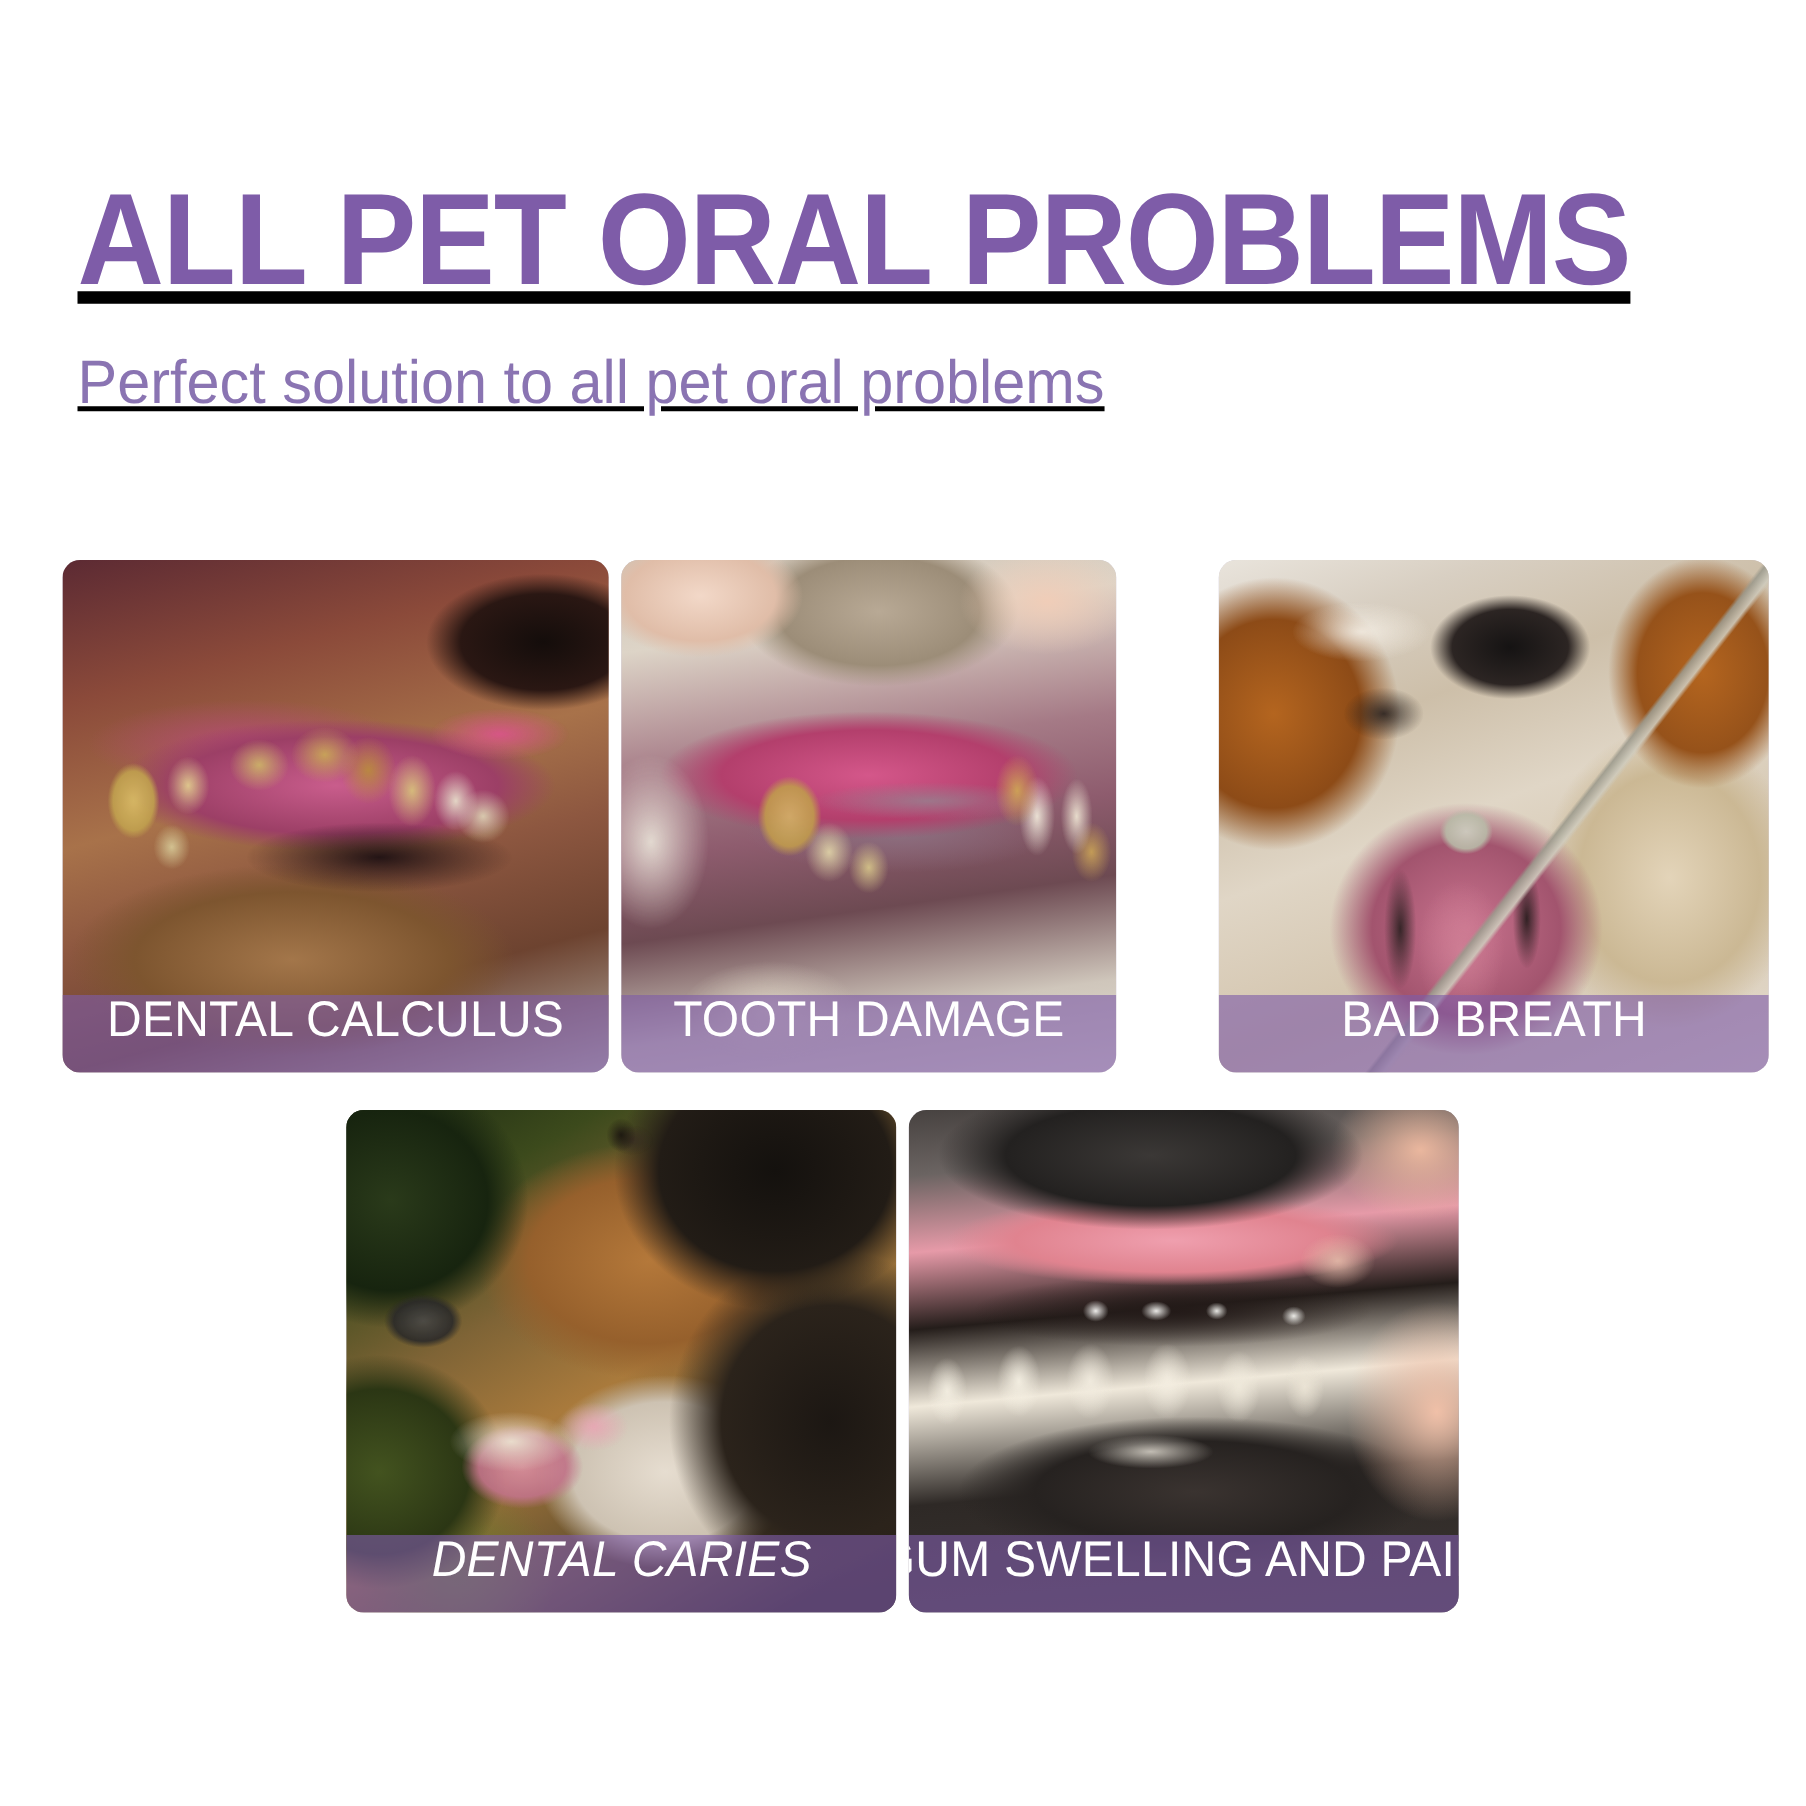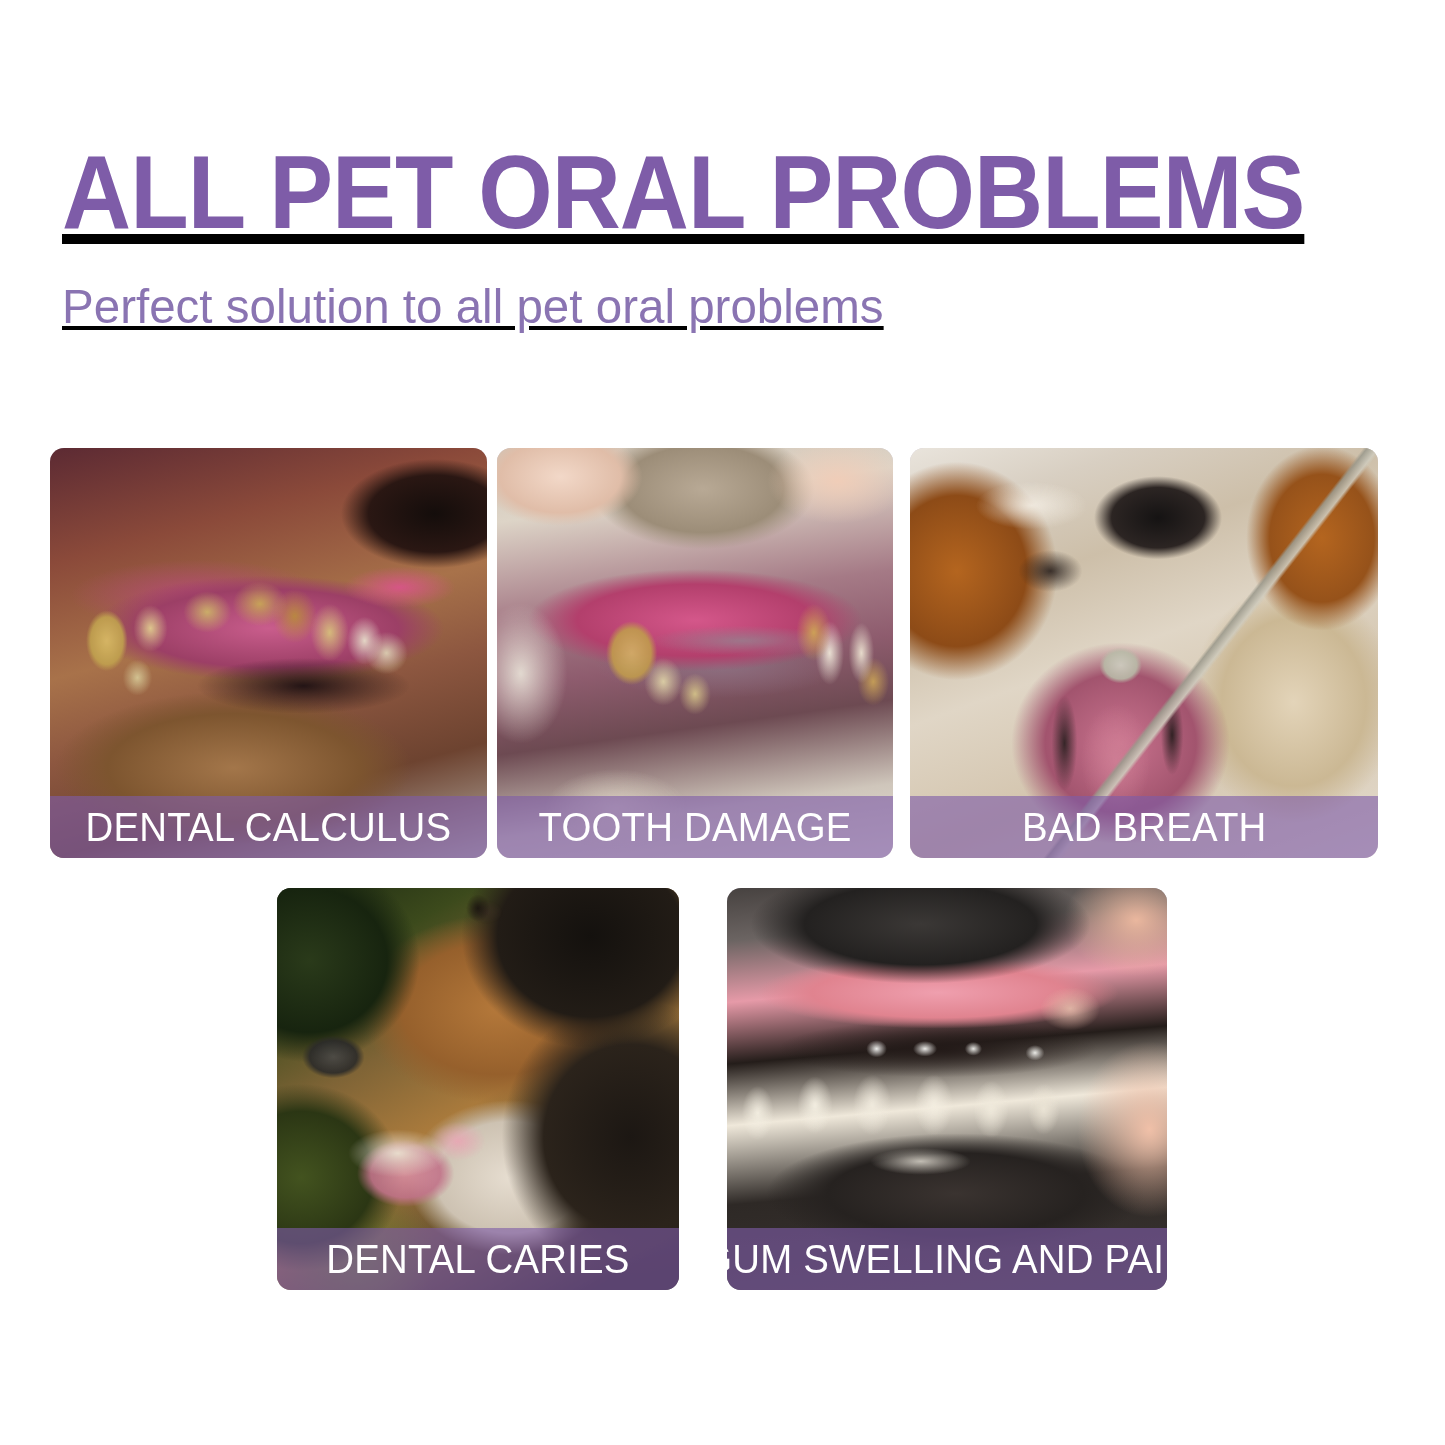--- a/index.html
+++ b/index.html
@@ -60,40 +60,40 @@
     inset: 0;
   }
   .card .label-band {
     position: absolute;
     left: 0;
     right: 0;
     bottom: 0;
     height: 62px;
     background: rgba(126, 92, 168, 0.62);
     display: flex;
-    align-items: center;
+    align-items: flex-start;
     justify-content: center;
   }
   .card .label-text {
     color: #ffffff;
     font-family: "Liberation Sans", sans-serif;
     font-weight: normal;
     font-size: 40px;
     letter-spacing: 0.2px;
     line-height: 1;
     white-space: nowrap;
     transform: scaleX(0.96);
   }
 
   
   #card-1 { left: 50px;  top: 448px; width: 437px; height: 410px; }
   #card-2 { left: 497px; top: 448px; width: 396px; height: 410px; }
-  #card-3 { left: 910px; top: 448px; width: 440px; height: 410px; padding-left: 28px; }
-  
-  #card-4 { left: 277px; top: 888px; width: 402px; height: 402px; }
+  #card-3 { left: 975px; top: 448px; width: 440px; height: 410px; }
+  
+  #card-4 { left: 277px; top: 888px; width: 440px; height: 402px; font-style: italic; }
   #card-5 { left: 727px; top: 888px; width: 440px; height: 402px; }
 
   
 
   
   .ph-calculus {
     background:
       radial-gradient(ellipse 120px 70px at 88% 16%, #140d0b 0%, #2a1713 55%, rgba(42,23,19,0) 78%),
       radial-gradient(ellipse 210px 90px at 42% 78%, #a3764a 0%, #7d552f 60%, rgba(125,85,47,0) 85%),
       radial-gradient(ellipse 200px 60px at 50% 44%, #c95d8c 0%, #9c3f66 65%, rgba(156,63,102,0) 88%),

